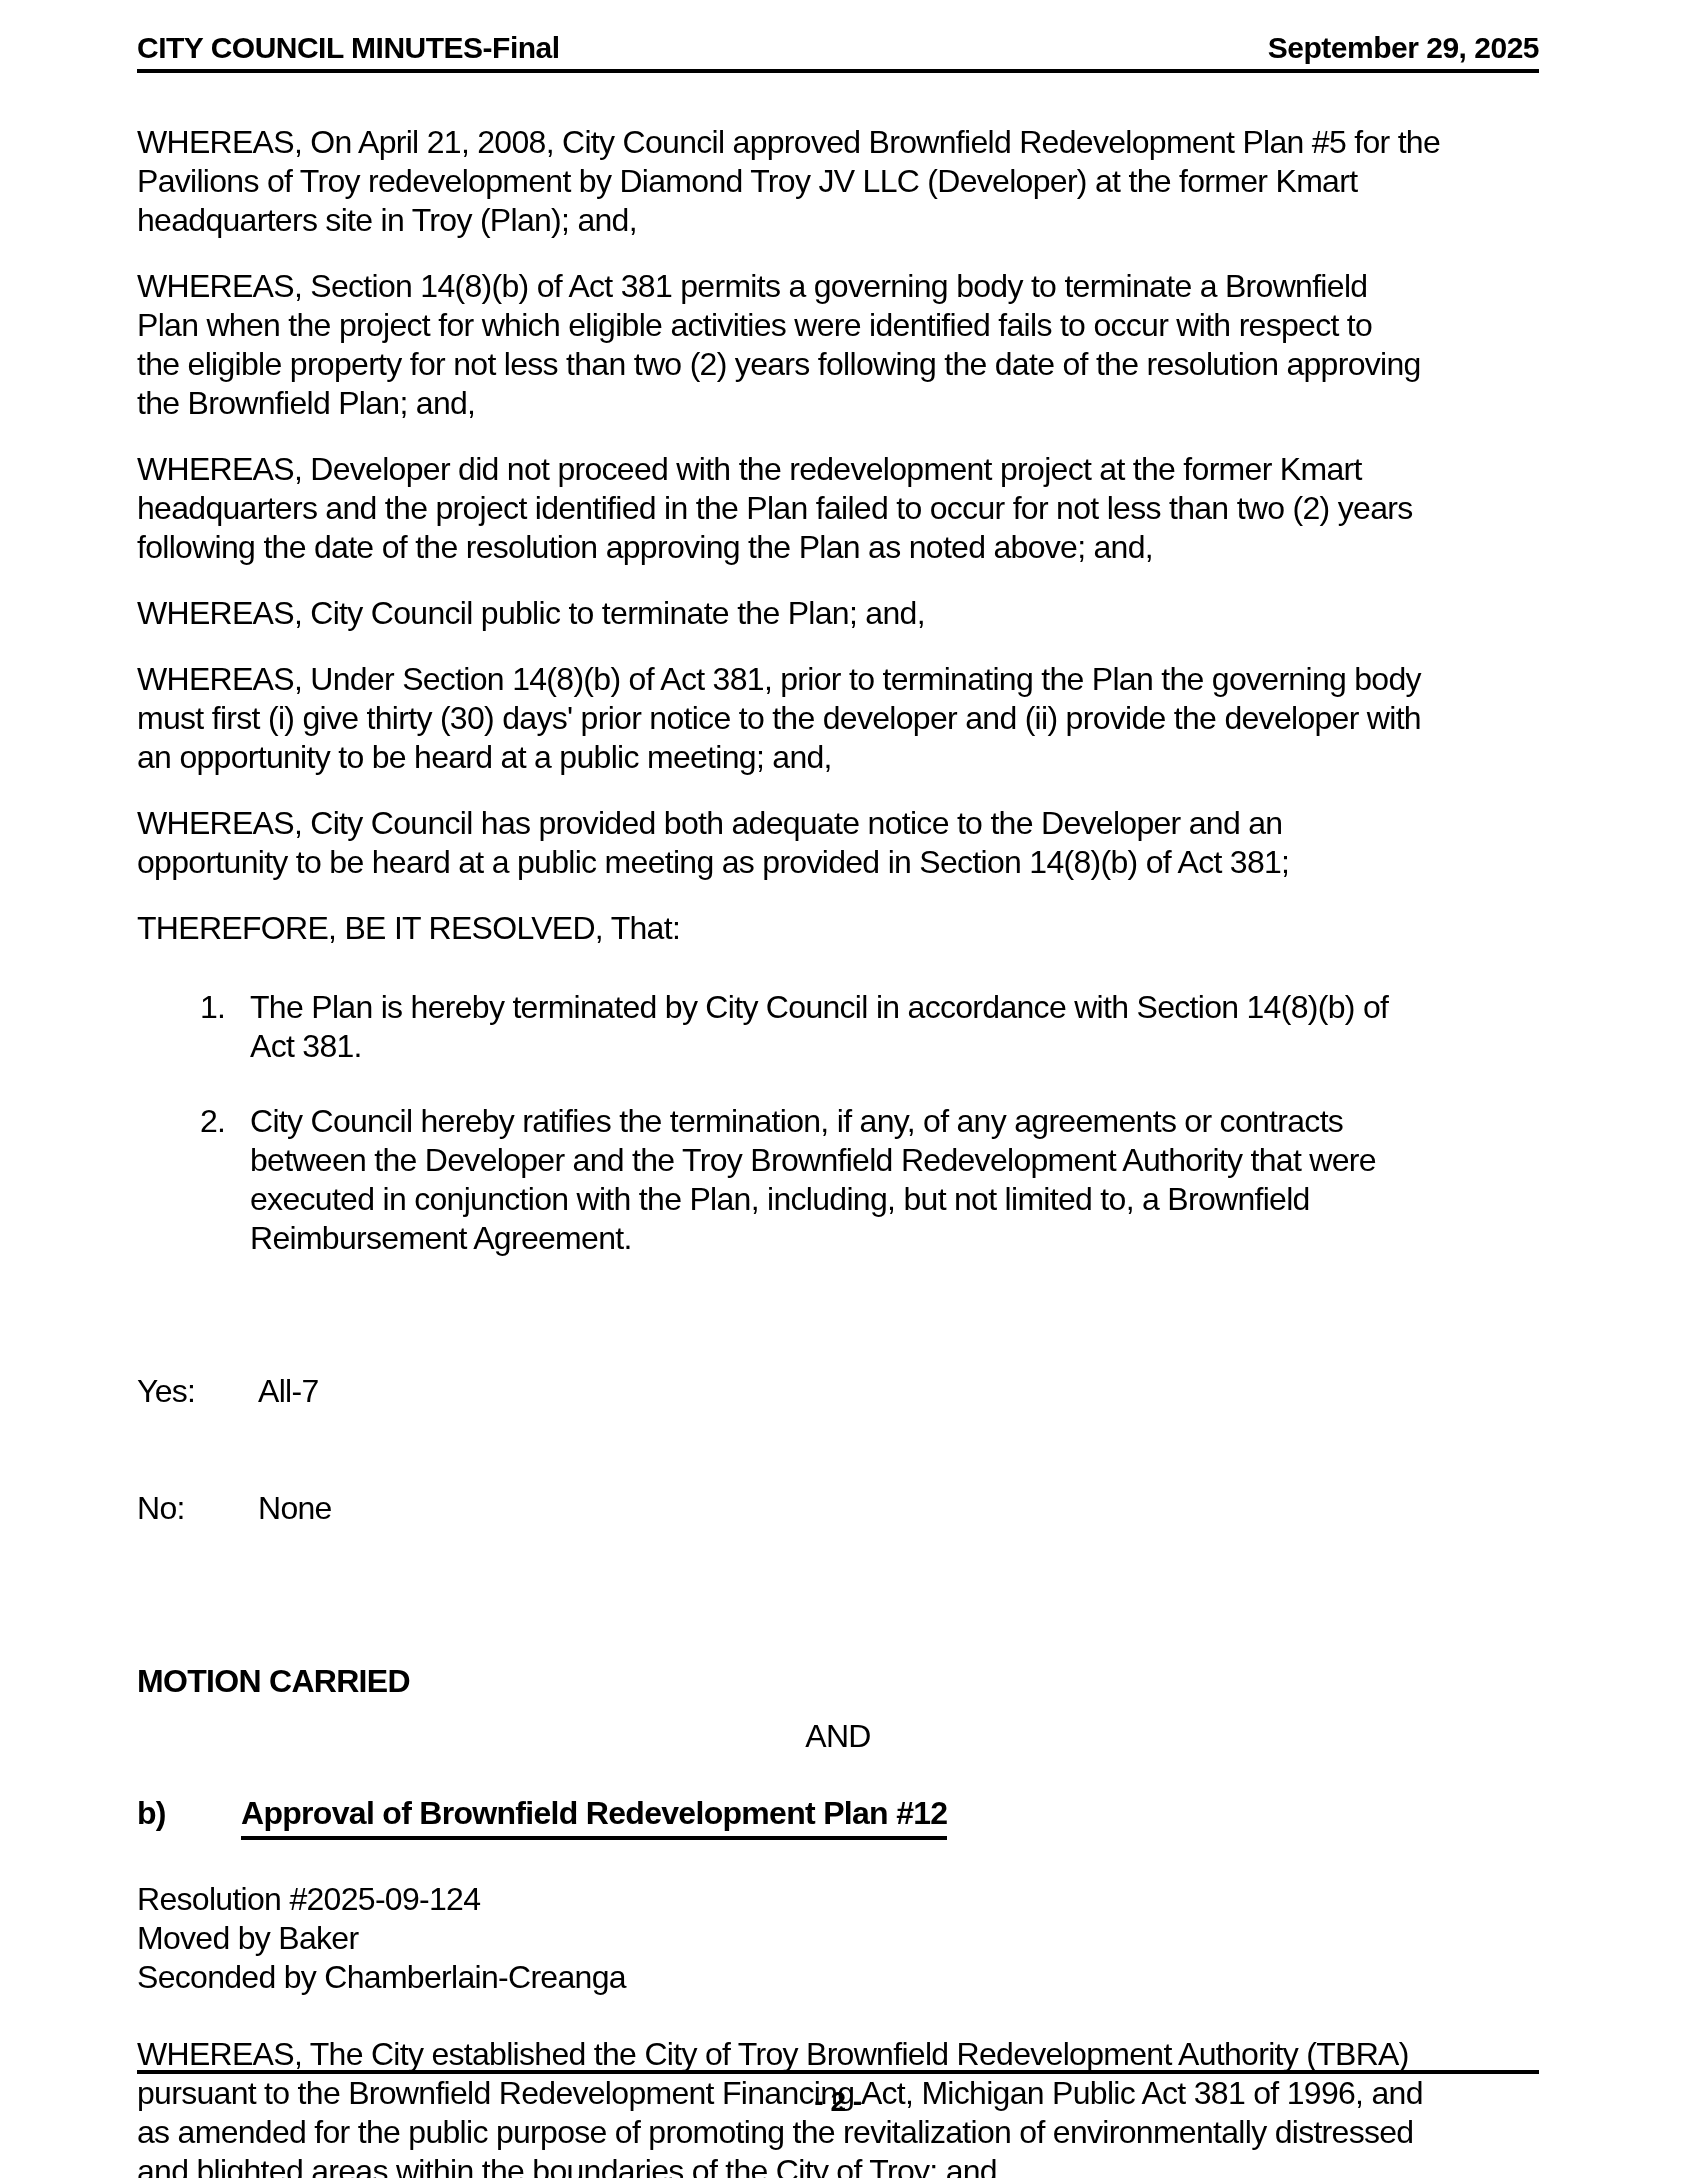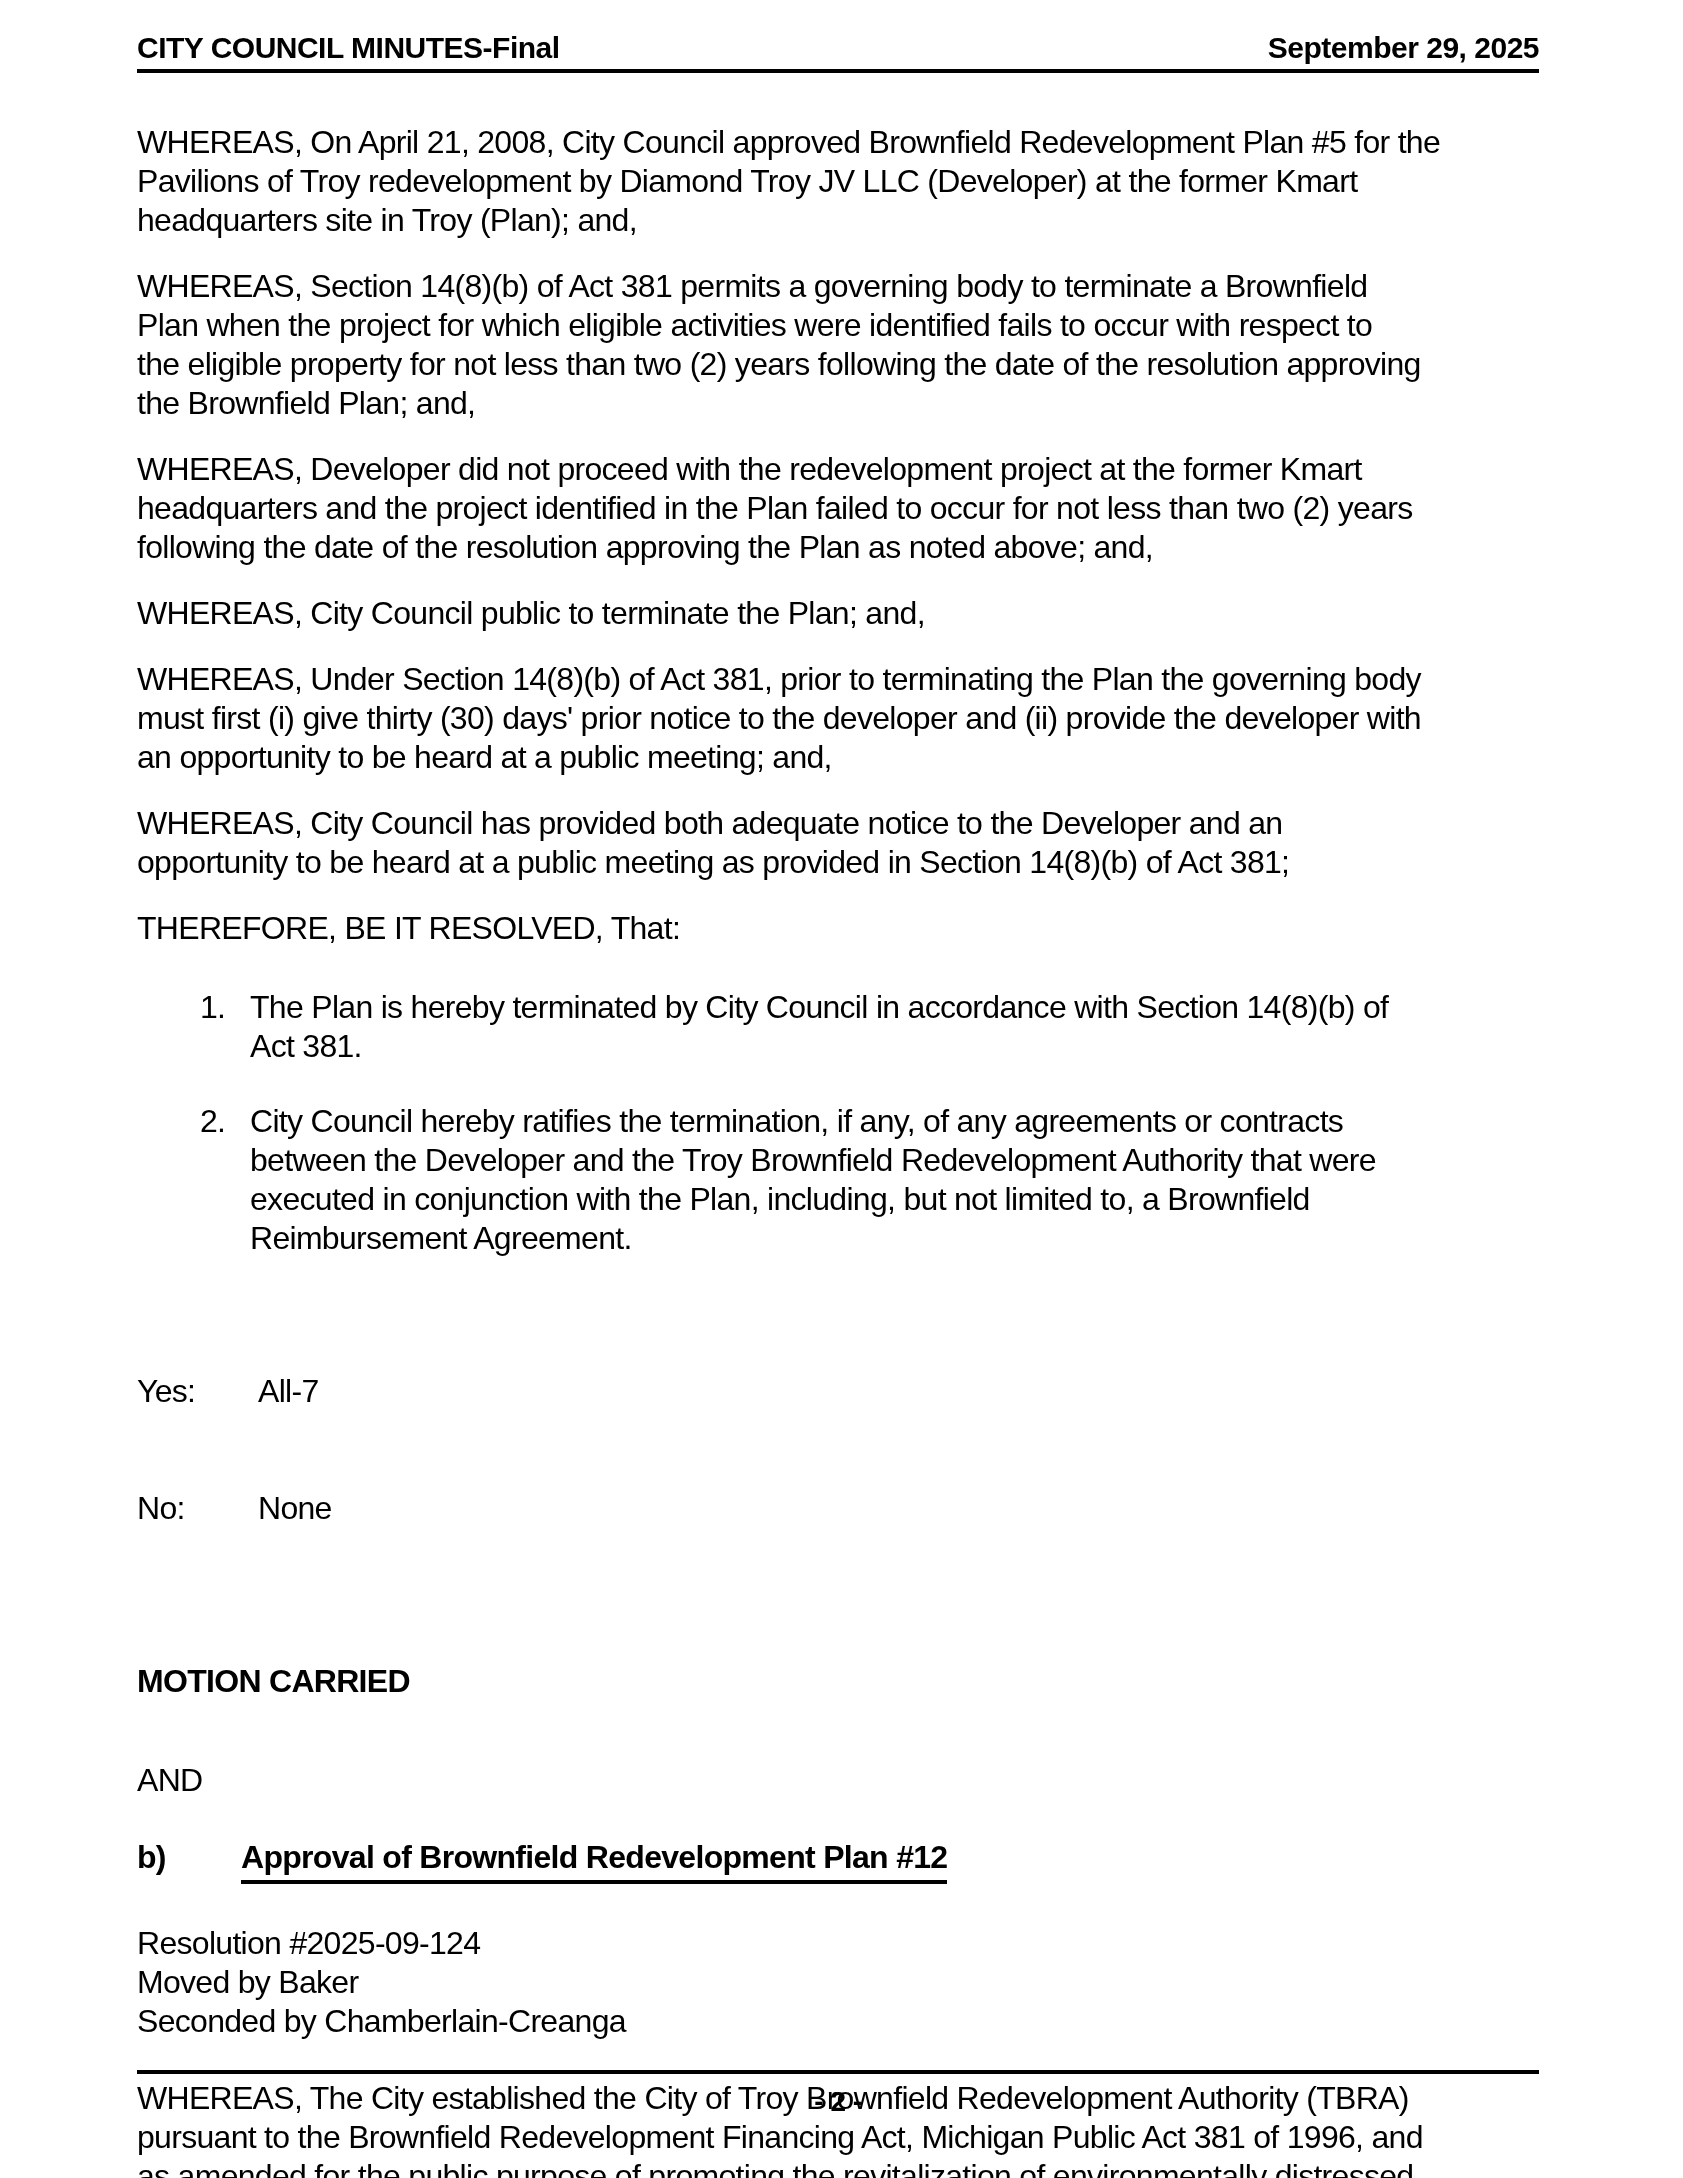--- a/index.html
+++ b/index.html
@@ -35,21 +35,21 @@
   }
   .para-first { margin-top: 50px; }
   .para { margin-top: 27px; }
   .list-item { margin-top: 40px; padding-left: 63px; display: flex; }
   .list-item + .list-item { margin-top: 36px; }
   .list-num { width: 50px; flex: 0 0 50px; }
   .vote-block { margin-top: 36px; }
   .vote-row { display: flex; align-items: flex-end; }
   .vote-label { width: 121px; flex: 0 0 121px; }
   .motion { margin-top: 56px; font-weight: bold; }
-  .connector { margin-top: 60px; }
+  .connector { margin-top: 16px; text-align: center; }
   .subsection { margin-top: 38px; font-weight: bold; display: flex; }
   .subsection-label { width: 104px; flex: 0 0 104px; }
   .subsection-title { border-bottom: 4px solid #000; padding-bottom: 3px; }
   .res-block { margin-top: 40px; }
   .closing { margin-top: 38px; }
   .doc-footer {
     position: absolute;
     left: 137px; right: 144px; top: 2070px;
     border-top: 4px solid #000;
     text-align: center;

